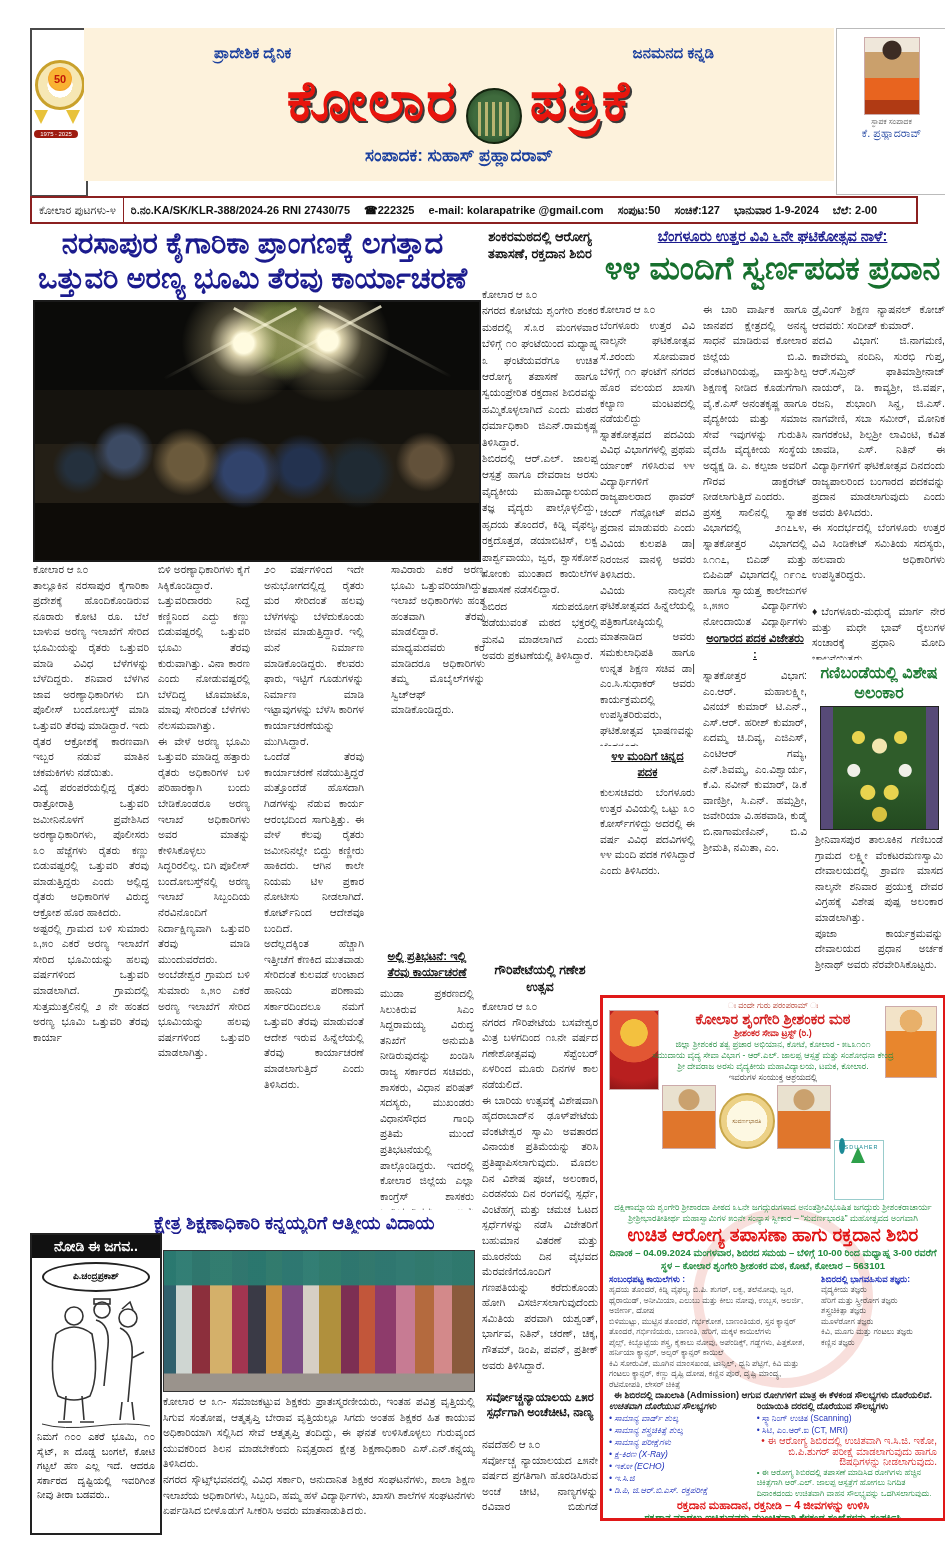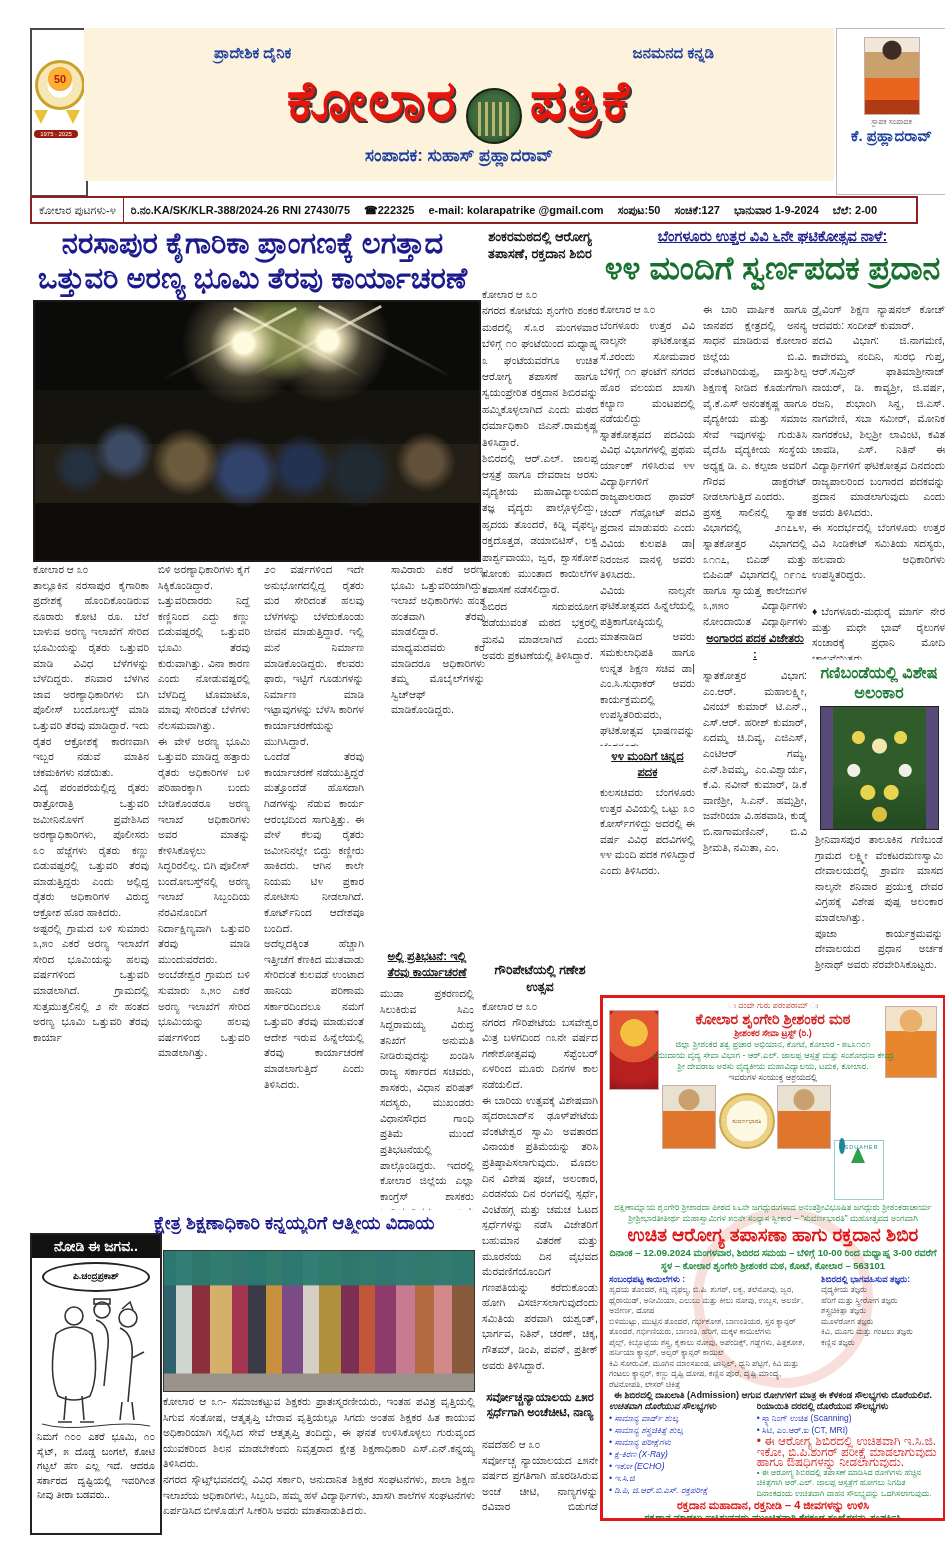--- a/index.html
+++ b/index.html
@@ -26,21 +26,21 @@
           background:radial-gradient(circle,#3f6b3d 0 55%,#1d3a1e 100%);
           border:2px solid #14240f;position:relative;overflow:hidden;margin:0 8px;}
   .emblem:after{content:"";position:absolute;left:10px;top:12px;width:32px;height:34px;
           background:repeating-linear-gradient(90deg,rgba(226,205,130,.75) 0 3px,transparent 3px 7px);}
   .editor-line{color:#1a3f9e;font-weight:bold;font-size:17px;text-align:center;}
   .founder-box{left:836px;top:28px;width:109px;height:165px;border:1px solid #bbb;background:#fff;text-align:center;}
   .founder-photo{margin:8px auto 2px auto;width:54px;height:76px;border:1px solid #caa;
       background:radial-gradient(circle at 50% 16%,#3c2c24 0 9px,transparent 10px),
                  linear-gradient(#efe7da 0 18%,#caa06c 18% 52%,#e8641f 52% 82%,#b03a14 82% 100%);}
   .founder-label{font-size:7.5px;color:#555;}
-  .founder-name{font-size:15px;color:#1a3f9e;font-weight:bold;}
+  .founder-name{font-size:11px;color:#1a3f9e;font-weight:normal;}
   
   .regbar{left:30px;top:196px;width:884px;height:24px;border:2px solid #8b2020;background:#fff;
           display:flex;align-items:center;font-size:11px;color:#222;}
   .regbar .cell{padding:0 7px;white-space:nowrap;}
   .regbar .b{font-weight:bold;color:#111;}
   .regbar .sep{border-left:1px solid #8b2020;height:100%;}
   
   .lead-head{left:30px;top:226px;width:445px;height:72px;color:#1b1b8e;font-weight:800;
              font-size:29px;line-height:35px;text-align:center;}
   .kicker{left:600px;top:228px;width:345px;color:#1b1b8e;font-weight:bold;font-size:14.5px;
@@ -106,21 +106,21 @@
   .ad-title{color:#d31f1f;font-weight:800;font-size:14.5px;}
   .ad-sub-red{color:#d31f1f;font-size:9px;font-weight:bold;}
   .ad-green{color:#1e8a3c;font-size:8.5px;line-height:11px;}
   .ad-dark{color:#333;font-size:8.5px;}
   .ad-bighead{color:#e01212;font-weight:800;font-size:18.5px;line-height:22px;}
   .ad-date{color:#1e8a3c;font-weight:bold;font-size:9.5px;line-height:13px;}
   .ad-secthead{color:#2233bb;font-weight:bold;font-size:8.5px;text-align:left;}
   .ad-list{text-align:left;color:#444;font-size:8px;line-height:10.5px;white-space:pre-line;}
   .ad-cols{display:flex;text-align:left;gap:6px;}
   .ad-bullets{color:#2233bb;font-size:8.5px;line-height:12px;white-space:pre-line;text-align:left;}
-  .ad-redpara{color:#d31f1f;font-size:12px;line-height:10.5px;text-align:left;}
+  .ad-redpara{color:#d31f1f;font-size:10px;line-height:10.5px;text-align:right;}
   .ad-greenpara{color:#1e8a3c;font-size:8px;line-height:10.5px;text-align:left;}
   .ad-bold{font-weight:bold;color:#222;font-size:9px;}
   .ad-blood{color:#e01212;font-weight:800;font-size:11px;}
   .ad-bloodsub{color:#1e8a3c;font-weight:bold;font-size:10px;}
   .imgbox{position:absolute;border:1px solid #caa;}
   .goddess{left:6px;top:12px;width:48px;height:78px;
       background:radial-gradient(circle at 50% 28%,#f3c13f 0 22%,#e25633 23% 48%,#b81f1f 49% 78%,#8e1616 100%);}
   .shankara-img{left:282px;top:8px;width:50px;height:70px;
       background:radial-gradient(circle at 50% 20%,#e8b06a 0 18%,transparent 19%),
                  linear-gradient(#f2e3c8 0 35%,#e8862d 35% 100%);}
@@ -283,21 +283,21 @@
       <div class="ad-dark">ಇವರುಗಳ ಸಂಯುಕ್ತ ಆಶ್ರಯದಲ್ಲಿ</div>
       <div style="margin:2px 0 2px 0;">
         <span class="swami"></span>
         <span class="seal">ಸುವರ್ಣಭಾರತಿ</span>
         <span class="swami"></span>
         <span class="sduaher"><span class="ring"><span class="leaf"></span></span><span class="txt">SDUAHER</span></span>
       </div>
       <div class="ad-green">ದಕ್ಷಿಣಾಮ್ನಾಯ ಶೃಂಗೇರಿ ಶ್ರೀಶಾರದಾ ಪೀಠದ ೩೬ನೇ ಜಗದ್ಗುರುಗಳಾದ ಅನಂತಶ್ರೀವಿಭೂಷಿತ ಜಗದ್ಗುರು ಶ್ರೀಶಂಕರಾಚಾರ್ಯ</div>
       <div class="ad-green">ಶ್ರೀಶ್ರೀಭಾರತೀತೀರ್ಥ ಮಹಾಸ್ವಾಮಿಗಳ ೫೦ನೇ ಸಂನ್ಯಾಸ ಸ್ವೀಕಾರ – “ಸುವರ್ಣಭಾರತಿ” ಮಹೋತ್ಸವದ ಅಂಗವಾಗಿ</div>
       <div class="ad-bighead">ಉಚಿತ ಆರೋಗ್ಯ ತಪಾಸಣಾ ಹಾಗು ರಕ್ತದಾನ ಶಿಬಿರ</div>
-      <div class="ad-date">ದಿನಾಂಕ – 12.09.2024 ಮಂಗಳವಾರ, ಶಿಬಿರದ ಸಮಯ – ಬೆಳಿಗ್ಗೆ 10-00 ರಿಂದ ಮಧ್ಯಾಹ್ನ 3-00 ರವರೆಗೆ</div>
+      <div class="ad-date">ದಿನಾಂಕ – 04.09.2024 ಮಂಗಳವಾರ, ಶಿಬಿರದ ಸಮಯ – ಬೆಳಿಗ್ಗೆ 10-00 ರಿಂದ ಮಧ್ಯಾಹ್ನ 3-00 ರವರೆಗೆ</div>
       <div class="ad-date">ಸ್ಥಳ – ಕೋಲಾರ ಶೃಂಗೇರಿ ಶ್ರೀಶಂಕರ ಮಠ, ಕೋಟೆ, ಕೋಲಾರ – 563101</div>
       <div class="ad-cols" style="margin-top:2px;">
         <div style="width:64%;">
           <div class="ad-secthead">ಸಂಬಂಧಪಟ್ಟ ಕಾಯಿಲೆಗಳು :</div>
           <div class="ad-list">ಹೃದಯ ತೊಂದರೆ, ಕಿಡ್ನಿ ವೈಫಲ್ಯ, ಬಿ.ಪಿ. ಶುಗರ್, ಲಕ್ವ, ತಲೆನೋವು, ಜ್ವರ, ಥೈರಾಯಿಡ್, ಅನೀಮಿಯಾ, ಎಲುಬು ಮತ್ತು ಕೀಲು ನೋವು, ಉಬ್ಬಸ, ಅಲರ್ಜಿ, ಅಜೀರ್ಣ, ದೋಷ
 ಬಿಳಿಮುಟ್ಟು, ಮುಟ್ಟಿನ ತೊಂದರೆ, ಗರ್ಭಕೋಶ, ಬಾಣಂತಿಯರ, ಸ್ತನ ಕ್ಯಾನ್ಸರ್ ತೊಂದರೆ, ಗರ್ಭಿಣಿಯರು, ಬಾಣಂತಿ, ಹೆರಿಗೆ, ಮಕ್ಕಳ ಕಾಯಿಲೆಗಳು
 ಪೈಲ್ಸ್, ಕಿಬ್ಬೊಟ್ಟೆಯ ಶಸ್ತ್ರ, ಕೈಕಾಲು ನೋವು, ಅಪೆಂಡಿಕ್ಸ್, ಗಡ್ಡೆಗಳು, ಪಿತ್ತಕೋಶ, ಹರ್ನಿಯಾ ಕ್ಯಾನ್ಸರ್, ಅಲ್ಸರ್ ಕ್ಯಾನ್ಸರ್ ಕಾಯಿಲೆ
 ಕಿವಿ ಸೋರುವಿಕೆ, ಮೂಗಿನ ಮಾಂಸಖಂಡ, ಟಾನ್ಸಿಲ್, ಧ್ವನಿ ಪೆಟ್ಟಿಗೆ, ಕಿವಿ ಮತ್ತು ಗಂಟಲು ಕ್ಯಾನ್ಸರ್, ಕಣ್ಣು ದೃಷ್ಟಿ ದೋಷ, ಕಣ್ಣಿನ ಪೊರೆ, ದೃಷ್ಟಿ ಮಾಂದ್ಯ, ರೆಟಿನೋಪತಿ, ಲೇಸರ್ ಚಿಕಿತ್ಸೆ</div>
         </div>
         <div style="width:36%;">

